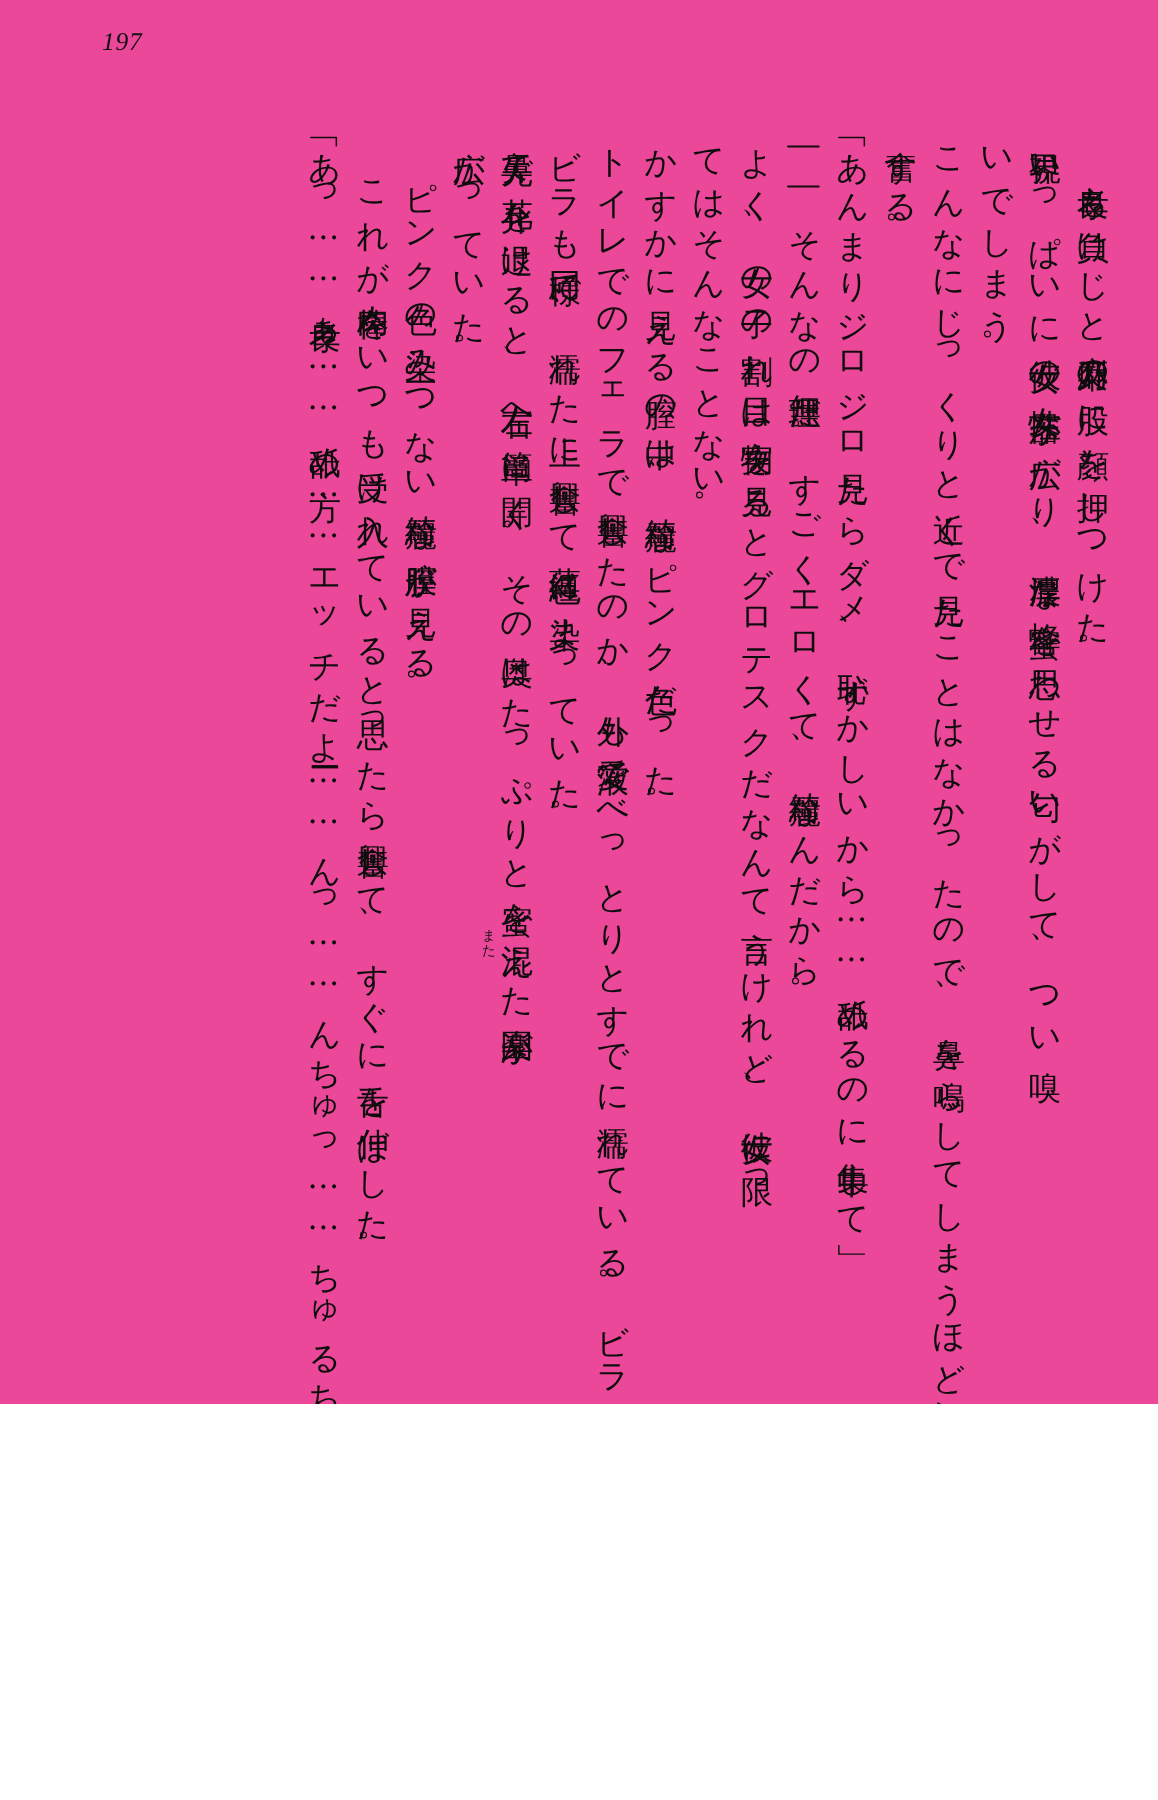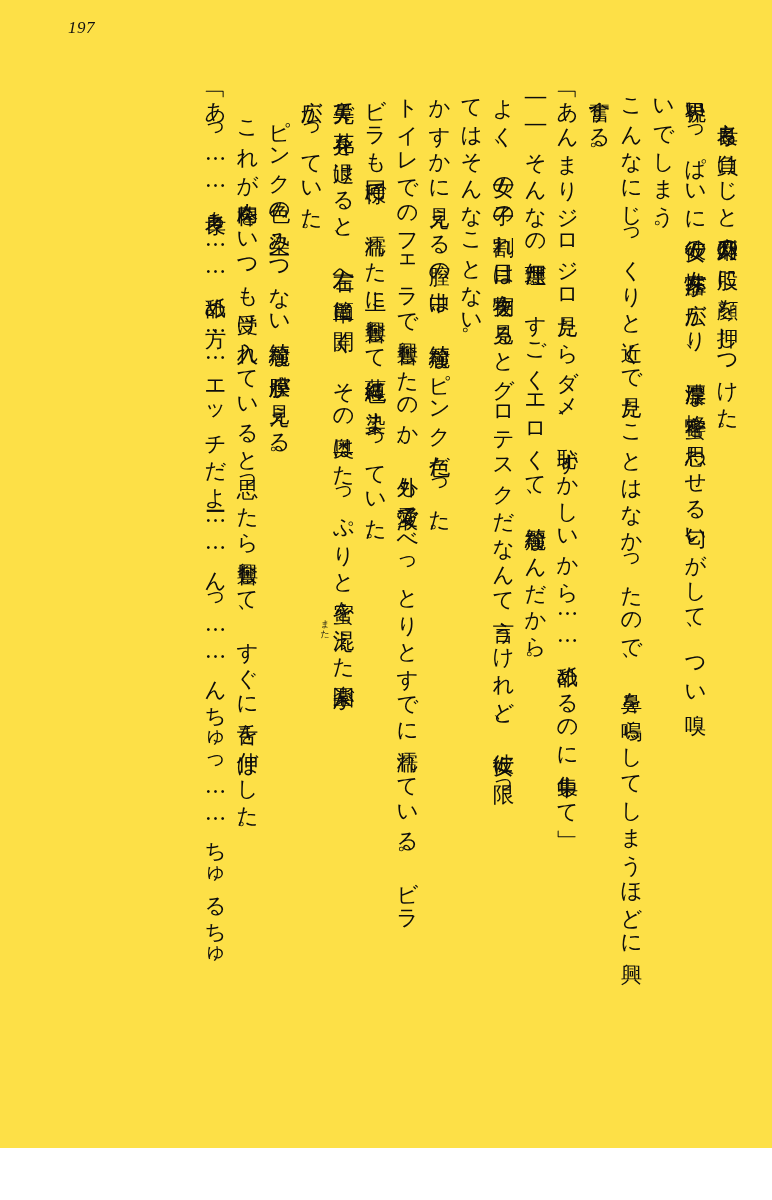--- a/index.html
+++ b/index.html
@@ -3,22 +3,22 @@
 <meta charset="utf-8">
 <style>
   html, body {
     margin: 0;
     padding: 0;
     background: #ffffff;
   }
   .page {
     position: relative;
     width: 772px;
-    height: 1148px;
-    background: #fde047;
+    height: 936px;
+    background: #ec4899;
     overflow: hidden;
     font-family: "Liberation Serif", "DejaVu Serif", serif;
     color: #0b0b0b;
   }
   .page-number {
     position: absolute;
     top: 18px;
     left: 68px;
     font-size: 17px;
     font-style: italic;

